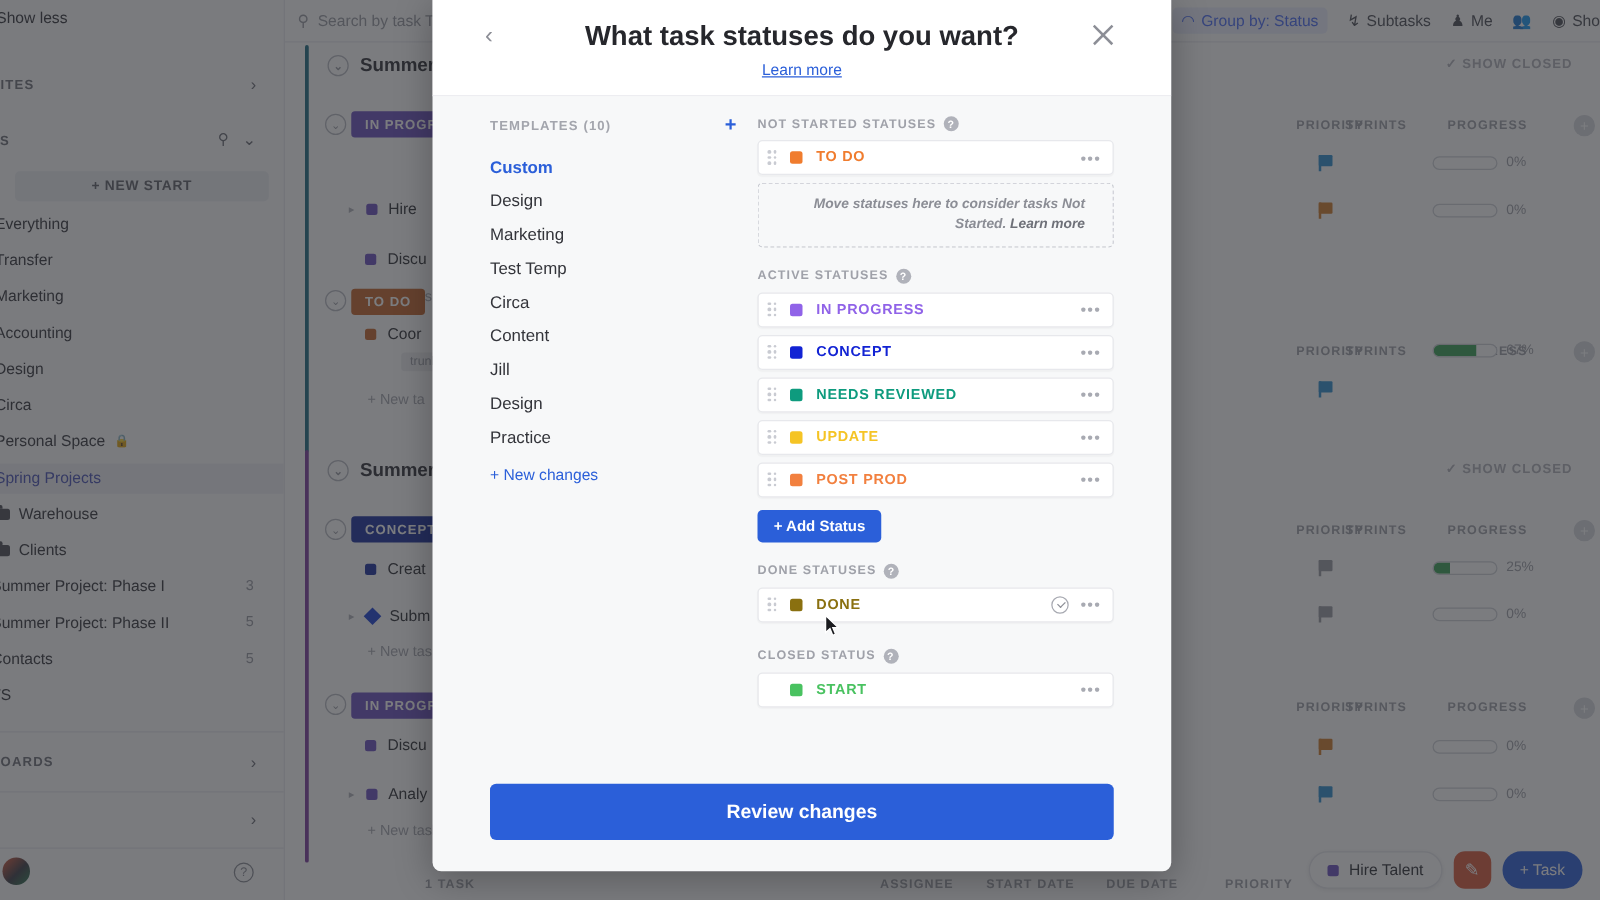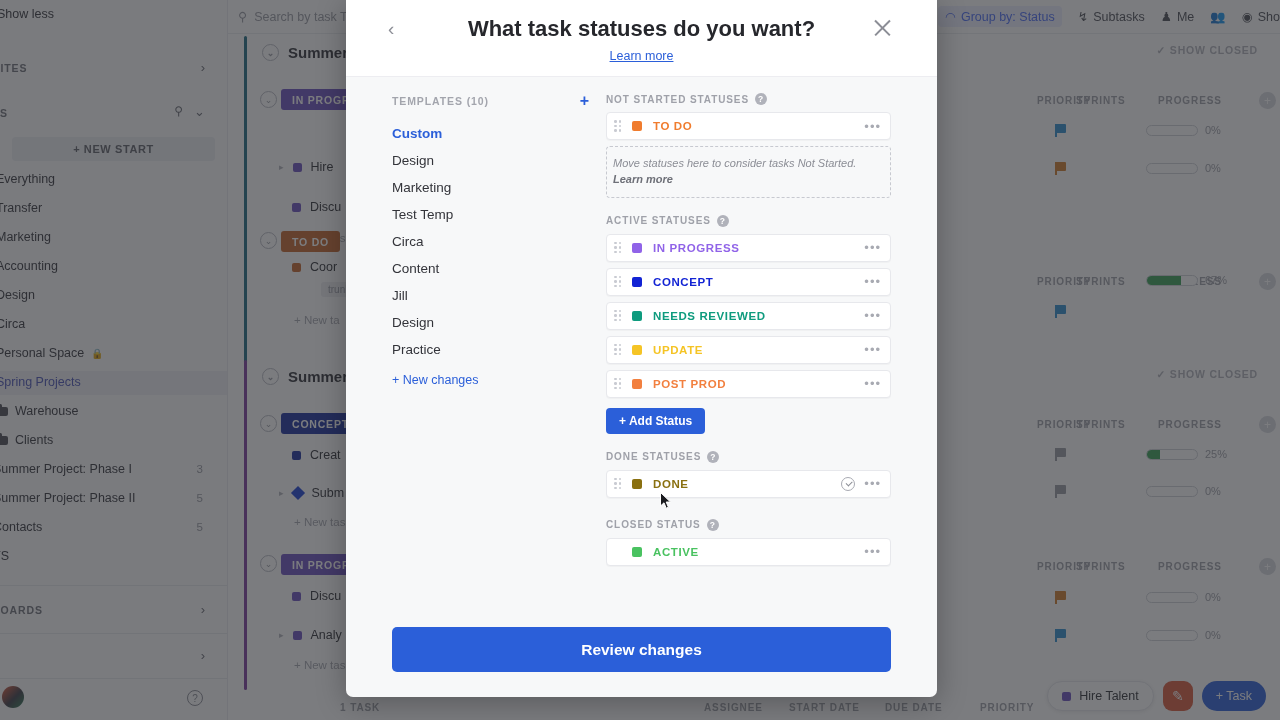--- a/index.html
+++ b/index.html
@@ -213,22 +213,22 @@
   .check-circ {
     width: 14px; height: 14px; border-radius: 50%; border: 1.2px solid #a8aab2;
     margin-right: 9px; position: relative; flex: none; cursor: pointer;
   }
   .check-circ:after {
     content:''; position:absolute; left:3.6px; top:3.3px; width:5px; height:2.6px;
     border-left:1.3px solid #8b8d95; border-bottom:1.3px solid #8b8d95; transform: rotate(-45deg);
   }
   .dots { color: #a8aab2; font-size: 13px; letter-spacing: 1px; cursor: pointer; line-height: 1; }
   .dropzone {
-    border: 1px dashed #c7c9d0; border-radius: 4px; padding: 9px 6px; text-align: left;
-    font-size: 11px; font-style: italic; color: #8b8d95; line-height: 1.45;
+    border: 1px dashed #c7c9d0; border-radius: 4px; padding: 9px 22px; text-align: right;
+    font-size: 11px; font-style: italic; color: #8b8d95; line-height: 1.45; font-weight: bold;
   }
   .dropzone b { font-style: italic; color: #6e7078; }
   .add-status {
     background: #2b5fd9; color: #fff; border: none; border-radius: 4px;
     height: 26px; padding: 0 13px; font-size: 12px; font-weight: 700;
     font-family: inherit; cursor: pointer; margin-top: 4px;
   }
 
   .m-foot { flex: none; padding: 13px 46px 25px; }
   .review-btn {
@@ -630,21 +630,21 @@
       <div class="st-row">
         <span class="handle" style="visibility:hidden;">
             <i></i>
             <i></i>
             <i></i>
             <i></i>
             <i></i>
             <i></i>
           </span>
         <span class="st-sq" style="background:#49c260;"></span>
-        <span class="st-lbl" style="color:#49c260;">ACTIVE</span>
+        <span class="st-lbl" style="color:#49c260;">START</span>
         <span class="dots">•••</span>
       </div>
 
     </div>
   </div>
 
   <div class="m-foot">
     <button class="review-btn">Review changes</button>
   </div>
 </div>

